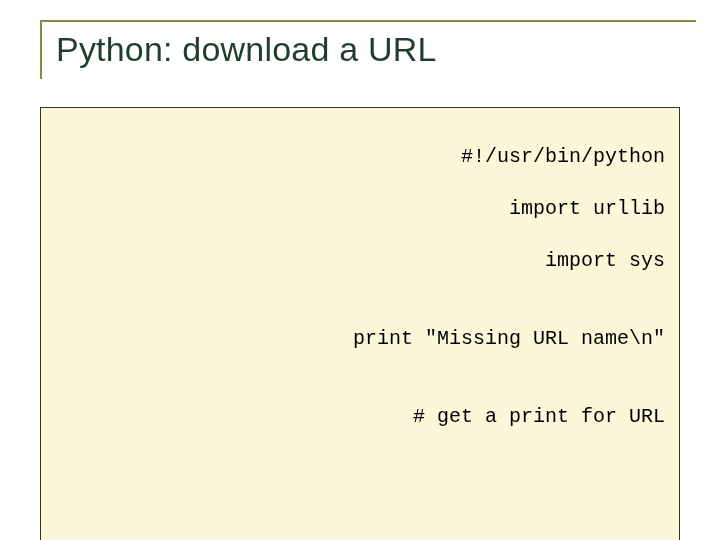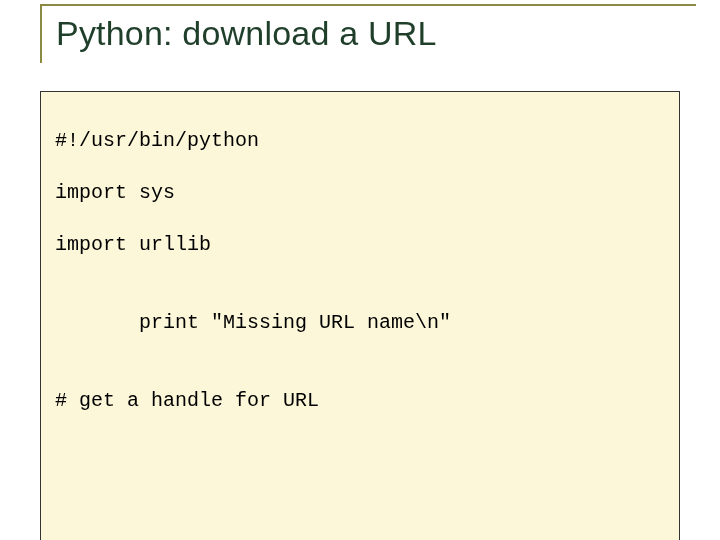--- a/index.html
+++ b/index.html
@@ -8,21 +8,21 @@
     width: 720px;
     height: 540px;
     background: #ffffff;
     font-family: Arial, Helvetica, sans-serif;
   }
   .slide {
     position: relative;
     width: 608px;
     height: 540px;
     box-sizing: border-box;
-    padding: 4px 40px 20px 40px;
+    padding: 20px 40px 20px 40px;
   }
   .title-wrap {
     border-left: 2px solid #8a8a42;
     border-top: 2px solid #8a8a42;
     padding: 8px 0 10px 14px;
     margin-bottom: 28px;
     width: 640px;
   }
   .title {
     font-size: 34px;
@@ -34,40 +34,40 @@
     width: 610px;
     border: 1px solid #333;
     background: #fcf7d8;
     padding: 10px 14px 12px 14px;
     font-family: "Courier New", Courier, monospace;
     font-size: 20px;
     line-height: 1.3;
     color: #000;
     white-space: pre;
   }
-  .code-line { display: block; }
+  .code-line { display: block; text-align: right; }
   .blank { height: 26px; }
 </style>
 </head>
 <body>
 
 <div class="slide">
 
   <div class="title-wrap">
     <div class="title">Python: download a URL</div>
   </div>
 
   <div class="code-box">
 <span class="code-line">#!/usr/bin/python</span>
+<span class="code-line">import urllib</span>
 <span class="code-line">import sys</span>
-<span class="code-line">import urllib</span>
 <span class="blank"></span>
 <span class="code-line">       print "Missing URL name\n"</span>
 <span class="blank"></span>
-<span class="code-line"># get a handle for URL</span>
+<span class="code-line"># get a print for URL</span>
 
 
 
 
 
 
   </div>
 
 </div>
 

